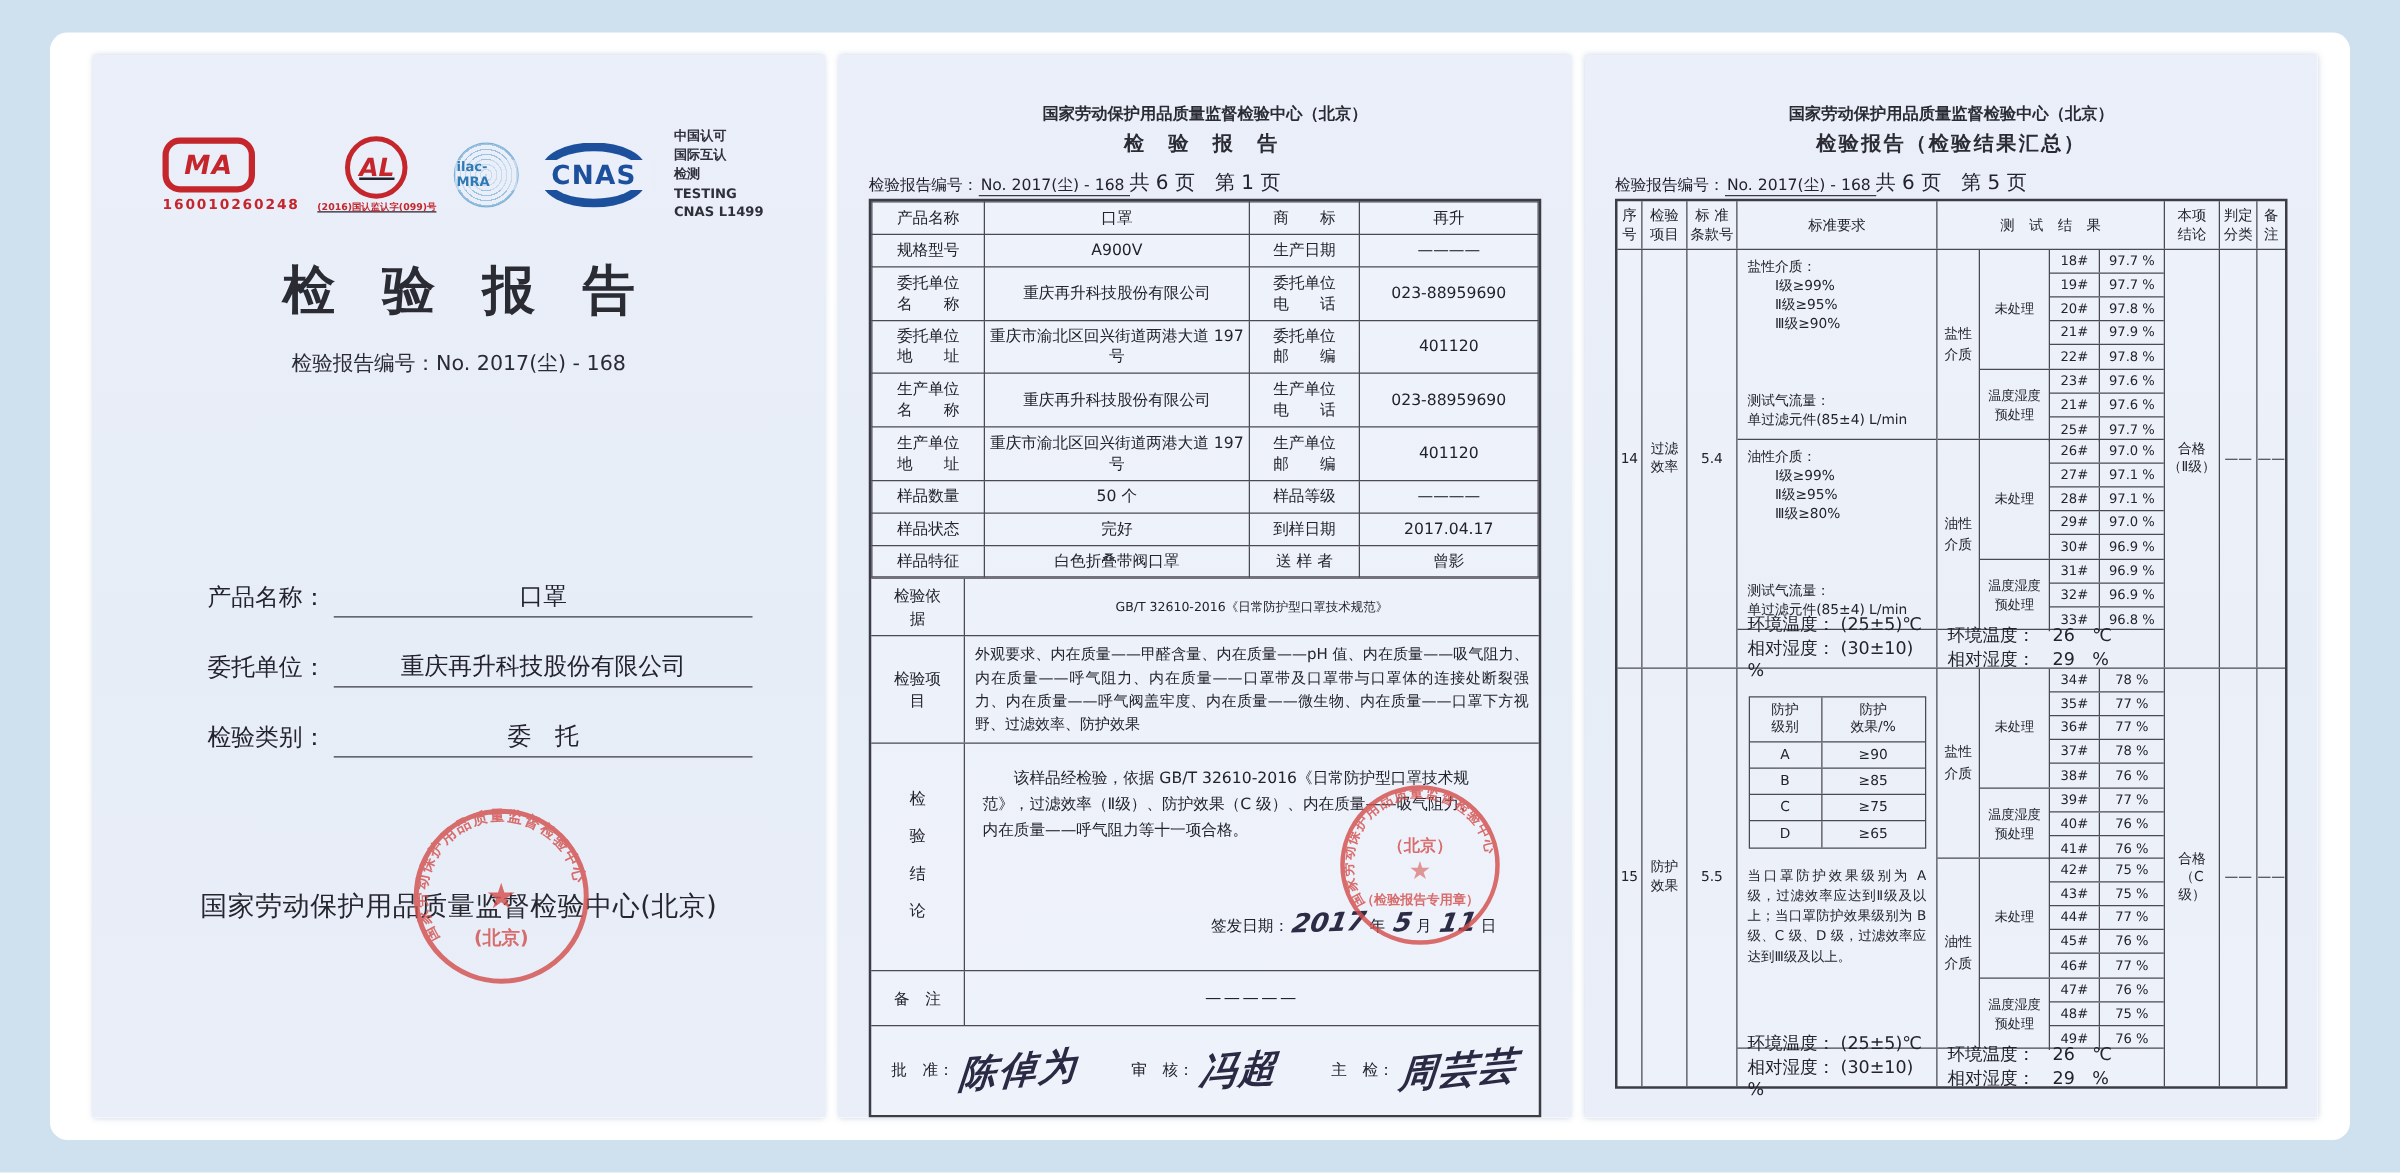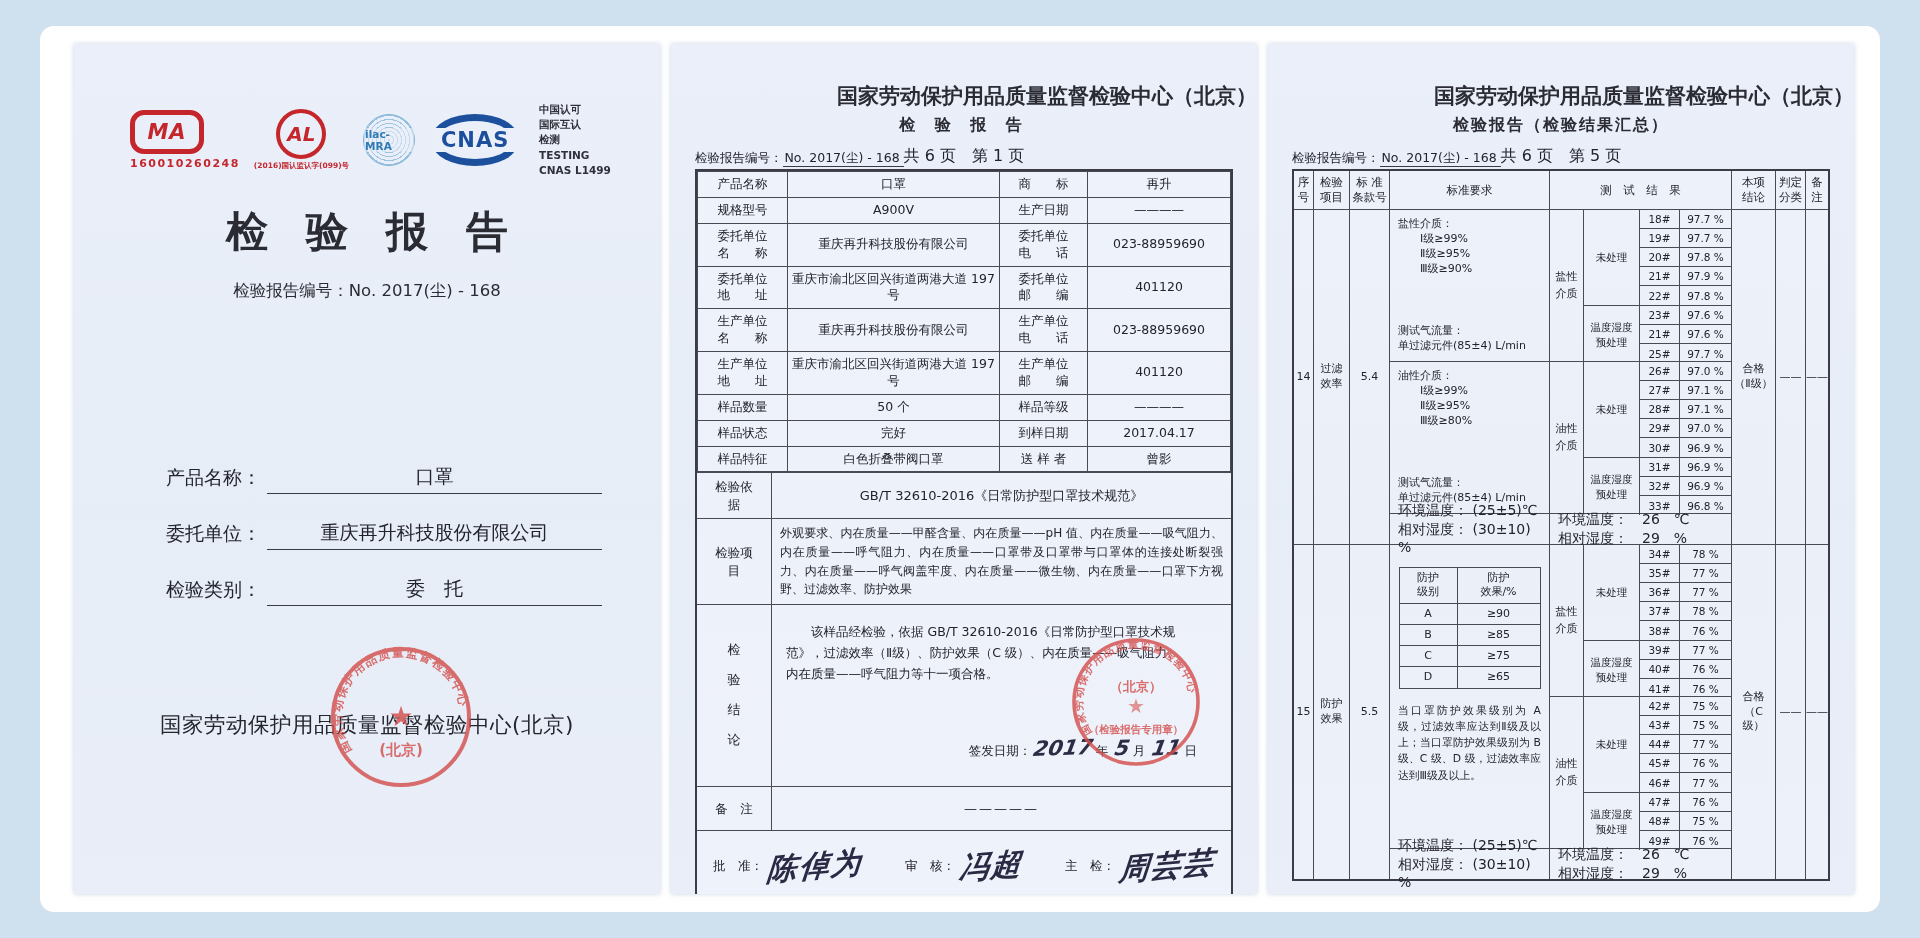--- a/index.html
+++ b/index.html
@@ -8,21 +8,21 @@
   .card { position:absolute; left:40px; top:26px; width:1840px; height:886px; background:#ffffff; border-radius:14px; }
   .pages { position:absolute; left:74px; top:44px; display:flex; gap:11px; }
   .page { position:relative; width:586px; height:850px; background:linear-gradient(180deg,#eaeffa 0%,#e7edf7 55%,#e9eef8 100%); box-shadow:0 0 5px rgba(110,135,170,.35); overflow:hidden; }
   .pl { white-space:pre-line; }
 
   
   .logo-row { position:absolute; top:58px; left:56px; display:flex; align-items:center; gap:14px; }
   .cma-wrap { text-align:center; }
   .cma-box { width:74px; height:44px; border:5px solid #c4262c; border-radius:14px; display:flex; align-items:center; justify-content:center; color:#c4262c; font-weight:bold; font-size:21px; letter-spacing:1px;font-style:italic; }
   .cma-code { margin-top:3px; color:#c4262c; font-weight:bold; font-size:11px; letter-spacing:1.5px; }
-  .al-wrap { text-align:center; }
+  .al-wrap { text-align:center;text-decoration:underline; }
   .al-circle { width:50px; height:50px; border:4px solid #c4262c; border-radius:50%; display:flex; align-items:center; justify-content:center; color:#c4262c; font-weight:bold; font-style:italic; font-size:20px; margin:0 auto; }
   .al-caption { margin-top:2px; color:#c4262c; font-size:7.5px; font-weight:bold; white-space:nowrap; }
   .ilac-circle { width:52px; height:52px; border-radius:50%; background:repeating-radial-gradient(circle at 50% 50%, #9cc4e0 0 1px, transparent 1px 4px); border:1.5px solid #7fb0d6; display:flex; align-items:center; justify-content:center; }
   .ilac-text { color:#2f7ab5; font-weight:bold; font-size:10.5px; background:rgba(234,239,250,.55); padding:0 1px; }
   .cnas-wrap { position:relative; width:92px; height:52px; }
   .cnas-arc-top, .cnas-arc-bot { position:absolute; left:4px; width:84px; height:22px; border:7px solid #1c4f9c; }
   .cnas-arc-top { top:0; border-bottom:none; border-radius:42px 42px 0 0 / 22px 22px 0 0; }
   .cnas-arc-bot { bottom:0; border-top:none; border-radius:0 0 42px 42px / 0 0 22px 22px; }
   .cnas-text { position:absolute; top:50%; left:0; width:100%; transform:translateY(-50%); text-align:center; color:#1c4f9c; font-weight:bold; font-size:21px; letter-spacing:1px; background:#eaeffa; }
   .accr-block { font-size:10.5px; line-height:1.45; color:#30303a; font-weight:bold; margin-left:4px; }
@@ -32,33 +32,33 @@
   .p1-field { display:flex; align-items:flex-end; margin-bottom:26px; }
   .p1-field-label { font-size:19px; white-space:nowrap; padding-bottom:3px; }
   .p1-field-value { flex:1; text-align:center; font-size:19px; border-bottom:1.6px solid #3a3a44; padding-bottom:3px; margin-left:6px; }
   .p1-org { position:absolute; top:666px; left:0; width:100%; text-align:center; font-size:21.5px; color:#26262e; letter-spacing:.5px; z-index:1; }
   .stamp { position:absolute; z-index:2; opacity:.82; }
   .stamp-p1 { top:598px; left:252px; width:150px; height:150px; }
   .stamp-p2 { top:28px; right:26px; width:138px; height:138px; }
 
   
   .doc-head { padding-top:38px; text-align:center; }
-  .doc-head-title { font-size:21px; font-weight:bold; color:#2b2b33;text-align:right; }
+  .doc-head-title { font-size:13px; font-weight:bold; color:#2b2b33; }
   .doc-head-sub { font-size:16px; font-weight:bold; letter-spacing:7px; margin-top:5px; color:#2b2b33; }
   .meta-row { display:flex; justify-content:flex-start; align-items:flex-end; margin:10px 24px 2px 24px; font-size:12.5px; }
   .meta-no u { text-decoration:none; border-bottom:1px solid #3a3a44; padding:0 4px 1px 2px; }
   .meta-pages { font-size:16px; }
 
   
   .p2-box { margin:2px 24px 0 24px; border:2px solid #3c3c46; background:rgba(255,255,255,.25); }
   .p2-info { width:100%; border-collapse:collapse; table-layout:fixed; }
   .p2-info td { border:1px solid #4a4a54; font-size:12.5px; text-align:center; vertical-align:middle; padding:4px 3px; line-height:1.35; }
   .p2-row { display:flex; border-top:1px solid #4a4a54; }
   .p2-lab { width:75px; border-right:1px solid #4a4a54; display:flex; align-items:center; justify-content:center; font-size:12.5px; text-align:center; line-height:1.4; flex:none; padding:5px 18px; }
-  .p2-val { flex:1; display:flex; align-items:center; justify-content:center; font-size:13px; padding:5px 8px; }
+  .p2-val { flex:1; display:flex; align-items:center; justify-content:center; font-size:10px; padding:5px 8px; }
   .p2-val.left { justify-content:flex-start; text-align:justify; font-size:12px; line-height:1.55; }
   .p2-concl { position:relative; min-height:182px; }
   .p2-concl .p2-lab { line-height:2.3; font-size:13px; }
   .p2-concl-body { flex:1; position:relative; padding:16px 14px 8px 14px; }
   .p2-concl-text { font-size:12.5px; line-height:1.7; text-indent:2em; max-width:92%; }
   .p2-issue { position:absolute; right:34px; bottom:26px; font-size:12.5px; }
   .hand { display:inline-block; font-size:21px; font-weight:bold; font-style:italic; transform:skewX(-12deg) rotate(-2deg); color:#2c2c46; padding:0 3px; }
   .p2-remark-val { flex:1; display:flex; align-items:center; justify-content:center; font-size:13px; letter-spacing:2px; }
   .p2-foot { display:flex; justify-content:space-between; align-items:center; border-top:1px solid #4a4a54; height:72px; padding:0 16px; }
   .p2-sig-group { display:flex; align-items:center; font-size:12.5px; white-space:nowrap; }

